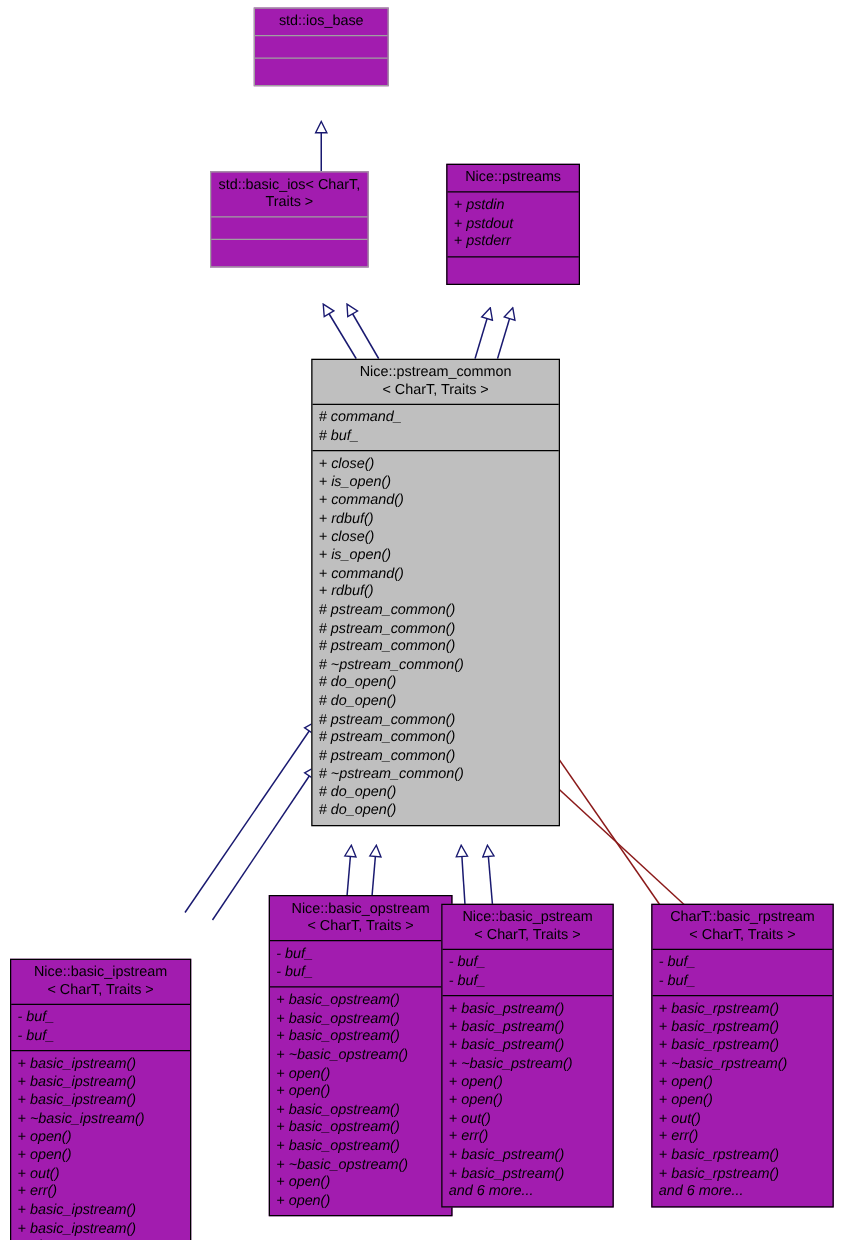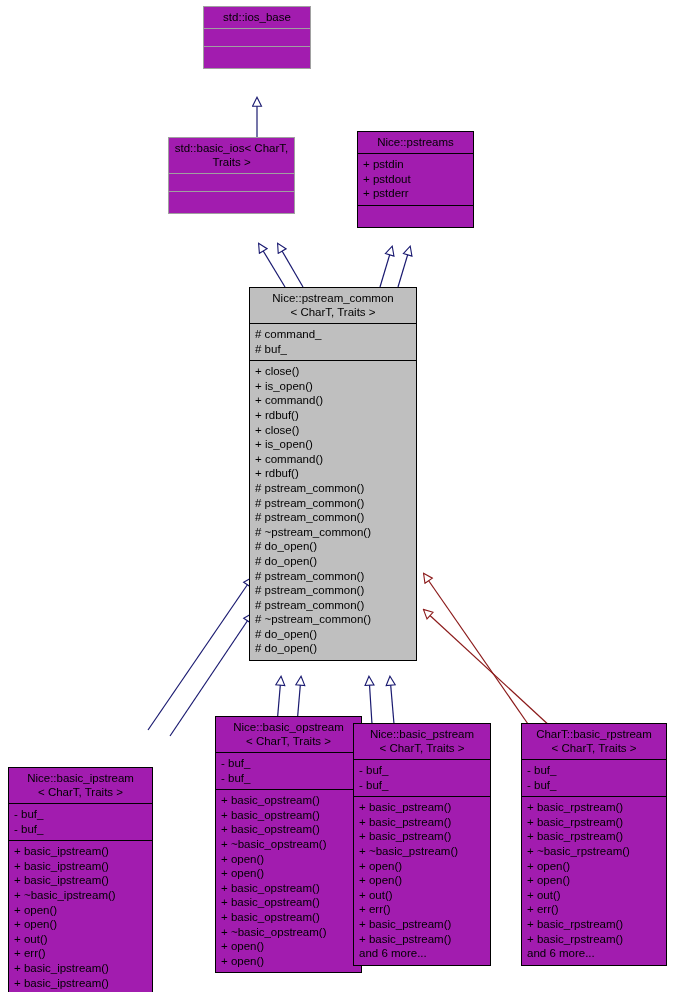--- a/index.html
+++ b/index.html
@@ -51,20 +51,21 @@
     line-height: 14px;
     color: #000000;
   }
   .sec.attrs, .sec.ops {
     border-top: 1px solid #000000;
     padding: 3px 5px 4px 5px;
     font-size: 11.5px;
     line-height: 14.6px;
     color: #000000;
     text-align: left;
+    font-style: italic;
   }
   .node.gray-border .sec.attrs,
   .node.gray-border .sec.ops {
     border-top-color: #a0a0a0;
   }
   .sec.empty {
     min-height: 18px;
   }
   .row {
     white-space: nowrap;
@@ -144,33 +145,33 @@
 
   <div class="node gray-border" style="left:168px; top:137px; width:127px;">
     <div class="sec title">
       <span class="tline">std::basic_ios&lt; CharT,</span>
       <span class="tline">Traits &gt;</span>
     </div>
     <div class="sec attrs empty"></div>
     <div class="sec ops empty" style="min-height:22px;"></div>
   </div>
 
-  <div class="node" style="left:357px; top:131px; width:117px;">
+  <div class="node" style="left:357px; top:131px; width:107px;">
     <div class="sec title">
       <span class="tline">Nice::pstreams</span>
     </div>
     <div class="sec attrs">
       <div class="row">+ pstdin</div>
       <div class="row">+ pstdout</div>
       <div class="row">+ pstderr</div>
     </div>
     <div class="sec ops empty" style="min-height:22px;"></div>
   </div>
 
-  <div class="node highlight" style="left:249px; top:287px; width:168px;">
+  <div class="node highlight" style="left:249px; top:287px; width:199px;">
     <div class="sec title">
       <span class="tline">Nice::pstream_common</span>
       <span class="tline">&lt; CharT, Traits &gt;</span>
     </div>
     <div class="sec attrs">
       <div class="row"># command_</div>
       <div class="row"># buf_</div>
     </div>
     <div class="sec ops">
       <div class="row">+ close()</div>

